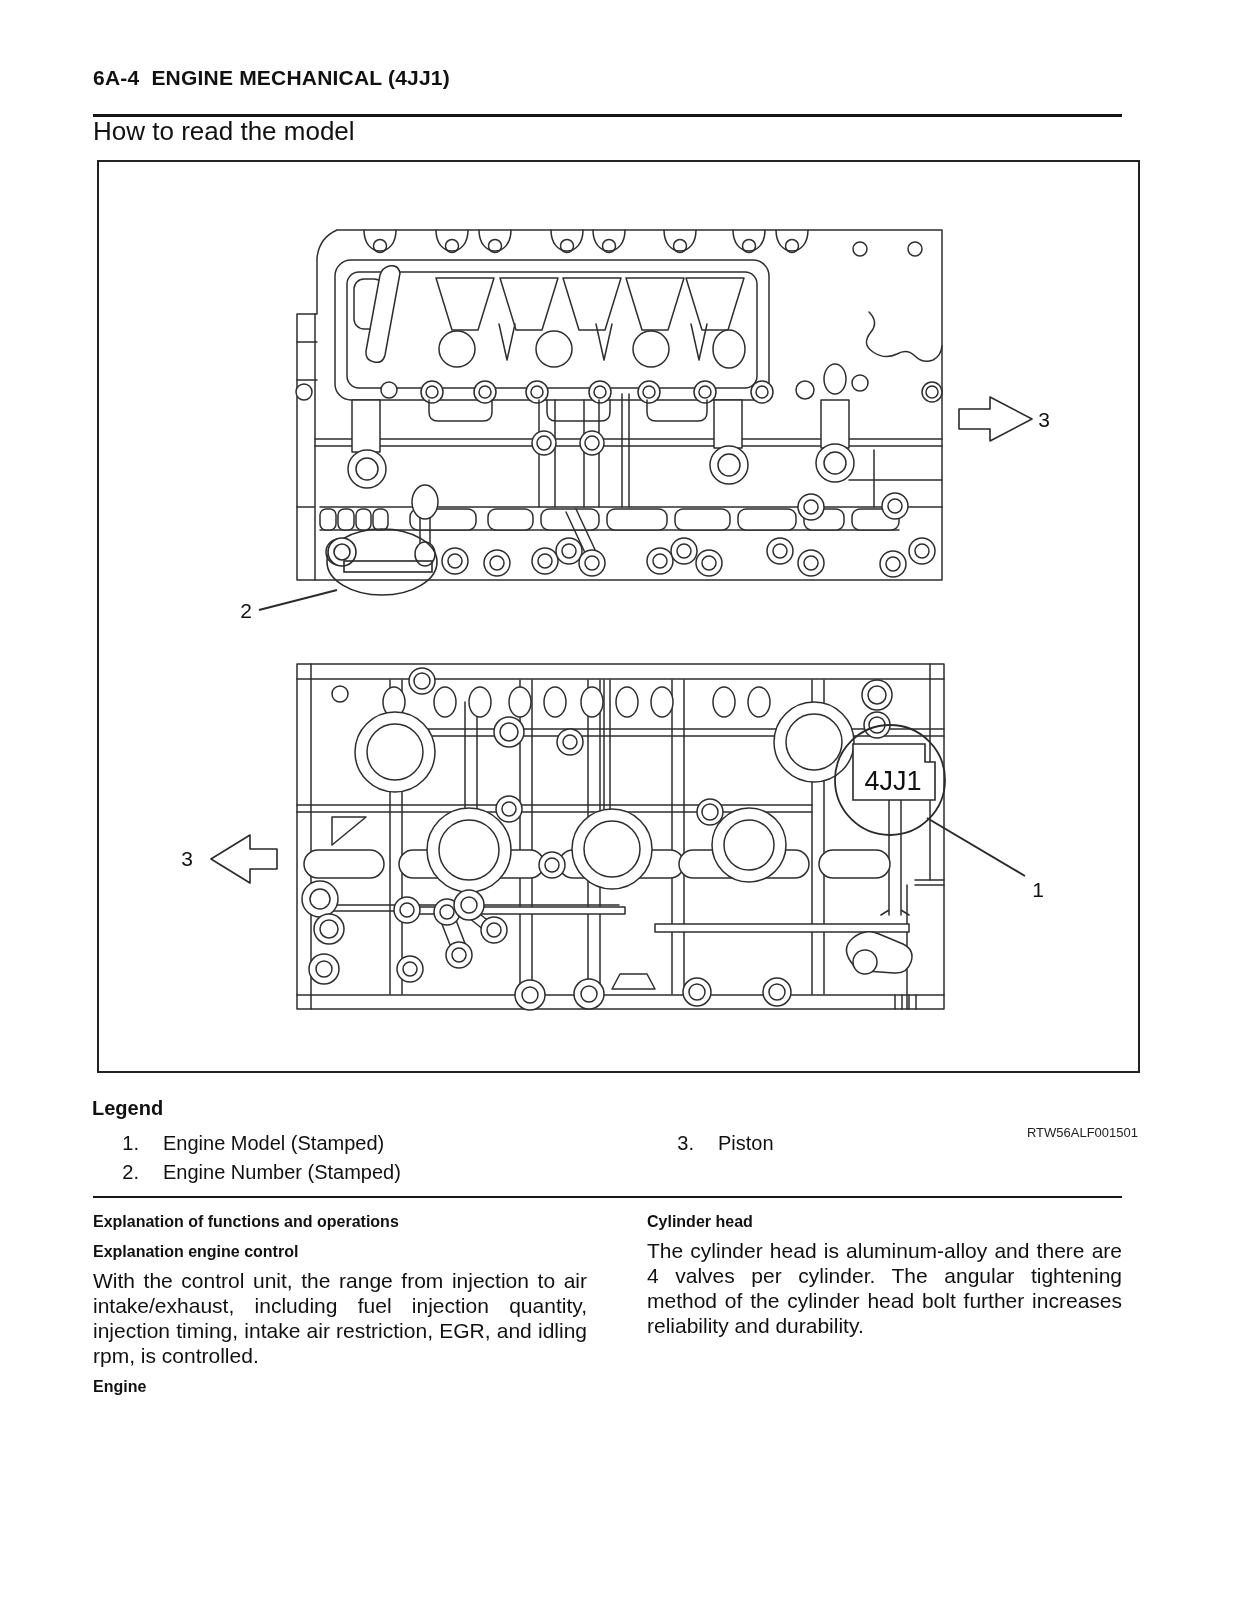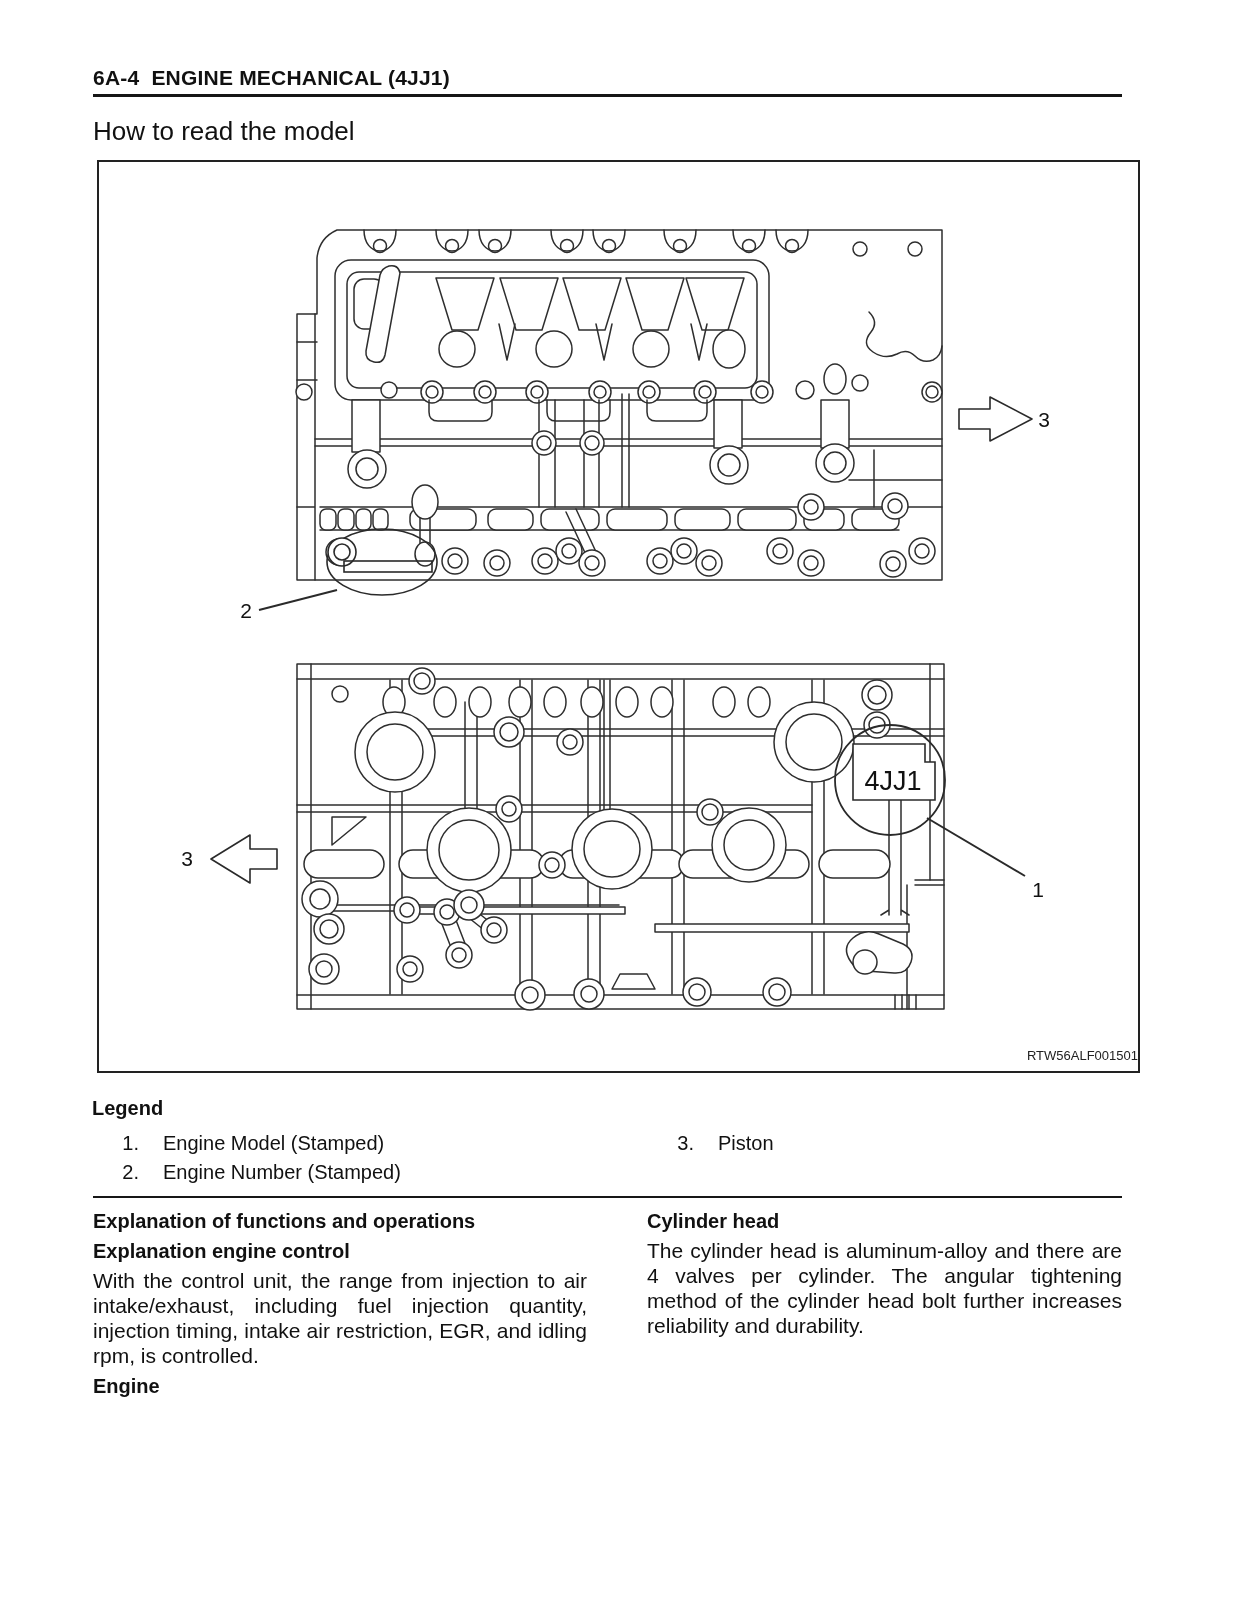--- a/index.html
+++ b/index.html
@@ -1,36 +1,36 @@
 <!DOCTYPE html>
 <html><head>
 <meta charset="utf-8">
 <style>
   html,body{margin:0;padding:0;background:#fff;}
   body{width:1236px;height:1600px;position:relative;overflow:hidden;
        font-family:"Liberation Sans","DejaVu Sans",sans-serif;color:#111;}
   .abs{position:absolute;}
   #header{left:93px;top:66px;width:1029px;font-size:21px;font-weight:bold;
-          letter-spacing:.2px;white-space:pre;padding-bottom:4px;
+          letter-spacing:.2px;white-space:pre;padding-bottom:24px;
           border-bottom:3px solid #161616;}
   #title{left:93px;top:116px;font-size:26px;font-weight:normal;}
   #figbox{left:97px;top:160px;width:1039px;height:909px;border:2px solid #222;}
   #figbox svg{display:block;width:100%;height:100%;}
-  #figcode{left:97px;top:1048px;width:1041px;text-align:right;font-size:13px;color:#222;}
+  #figcode{left:97px;top:1125px;width:1041px;text-align:right;font-size:13px;color:#222;}
   #legend-heading{left:92px;top:1097px;font-size:20px;font-weight:bold;}
   #legend{left:93px;top:1129px;width:1029px;display:grid;
           grid-template-columns:555px auto;font-size:20px;line-height:29px;}
   .legend-item{display:flex;}
   .legend-item .num{width:26px;margin-left:20px;text-align:right;flex:none;}
   .legend-item .lab{margin-left:24px;}
   #rule2{left:93px;top:1196px;width:1029px;border-top:2px solid #161616;height:0;}
   #columns{left:93px;top:1208px;width:1029px;display:flex;gap:60px;}
   .col-left{width:494px;}
   .col-right{width:475px;}
-  .sec-h{font-size:20px;font-weight:bold;line-height:27px;margin:0 0 3px 0;}
+  .sec-h{font-size:16px;font-weight:bold;line-height:27px;margin:0 0 3px 0;}
   .sec-p{font-size:21px;line-height:25px;margin:0 0 5px 0;
          text-align:justify;text-justify:inter-word;}
   svg text{font-family:"Liberation Sans","DejaVu Sans",sans-serif;fill:#111;stroke:none;}
 </style>
 </head>
 <body>
 
 <div id="header" class="abs">6A-4  ENGINE MECHANICAL (4JJ1)</div>
 <div id="title" class="abs">How to read the model</div>
 

